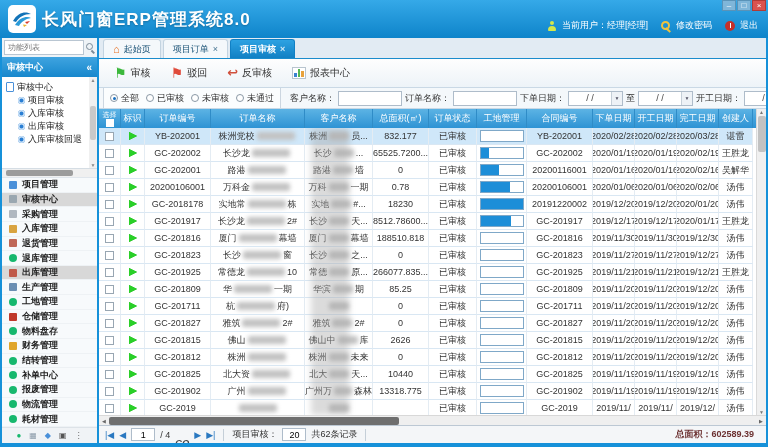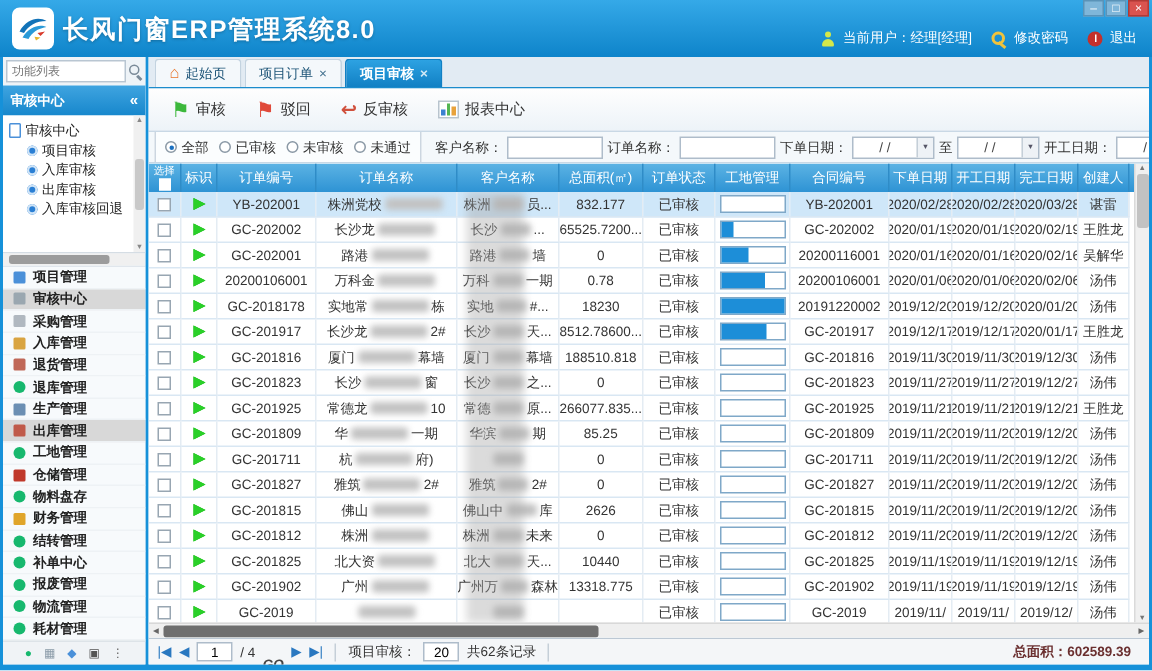--- a/index.html
+++ b/index.html
@@ -210,27 +210,27 @@
             <span>入库管理</span>
           </div>
           <div class="module">
             <span class="mico square" style="background: rgb(192, 104, 88);"></span>
             <span>退货管理</span>
           </div>
           <div class="module">
             <span class="mico circle" style="background: rgb(23, 184, 110);"></span>
             <span>退库管理</span>
           </div>
-          <div class="module">
-            <span class="mico square" style="background: rgb(107, 143, 179);"></span>
-            <span>生产管理</span>
-          </div>
           <div class="module sel">
             <span class="mico square" style="background: rgb(192, 90, 74);"></span>
             <span>出库管理</span>
+          </div>
+          <div class="module">
+            <span class="mico square" style="background: rgb(107, 143, 179);"></span>
+            <span>生产管理</span>
           </div>
           <div class="module">
             <span class="mico circle" style="background: rgb(23, 184, 110);"></span>
             <span>工地管理</span>
           </div>
           <div class="module">
             <span class="mico square" style="background: rgb(192, 57, 43);"></span>
             <span>仓储管理</span>
           </div>
           <div class="module">

